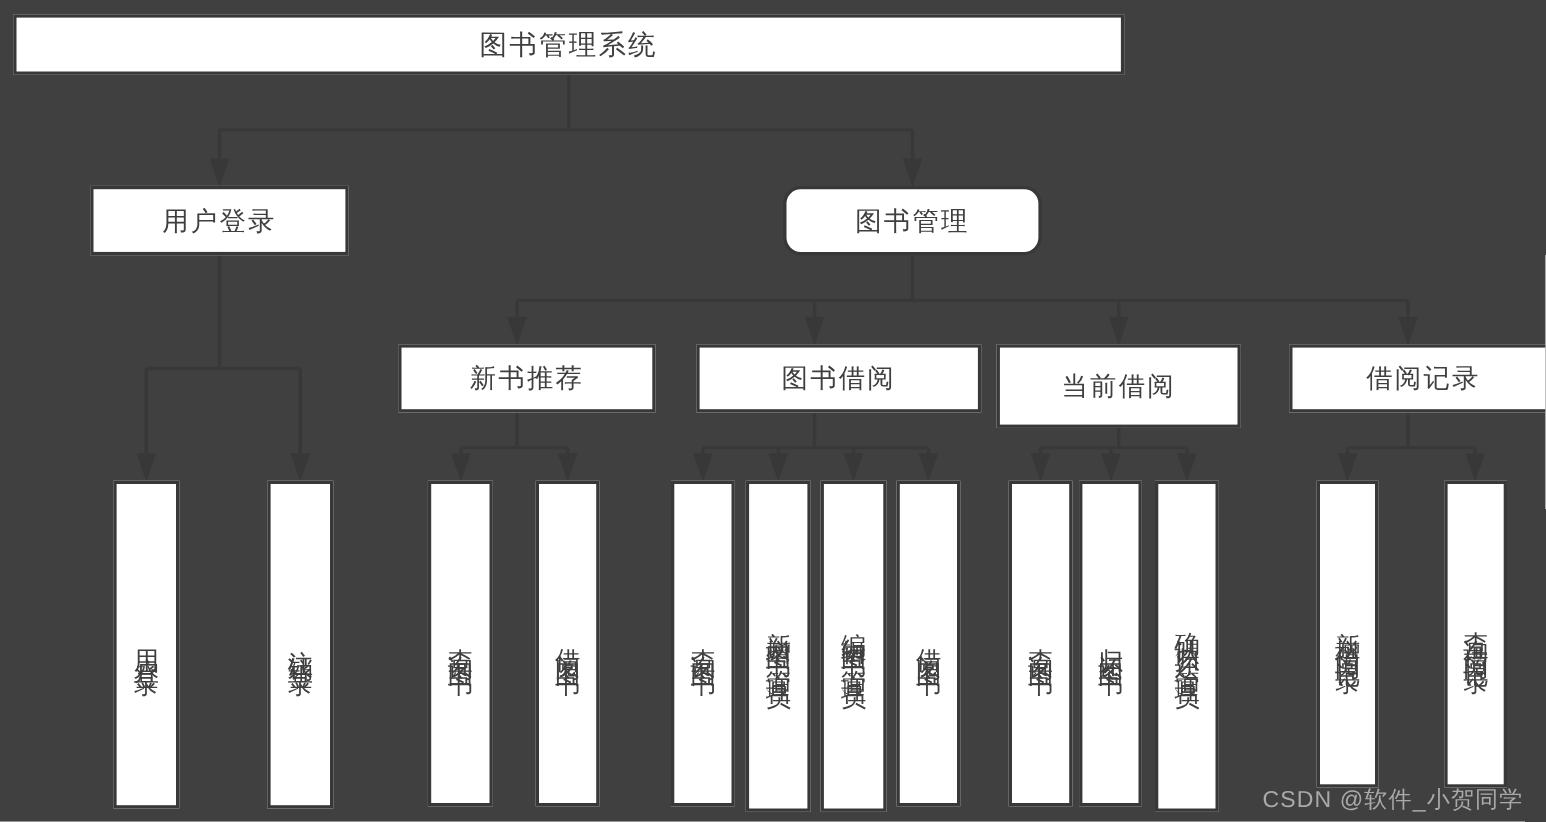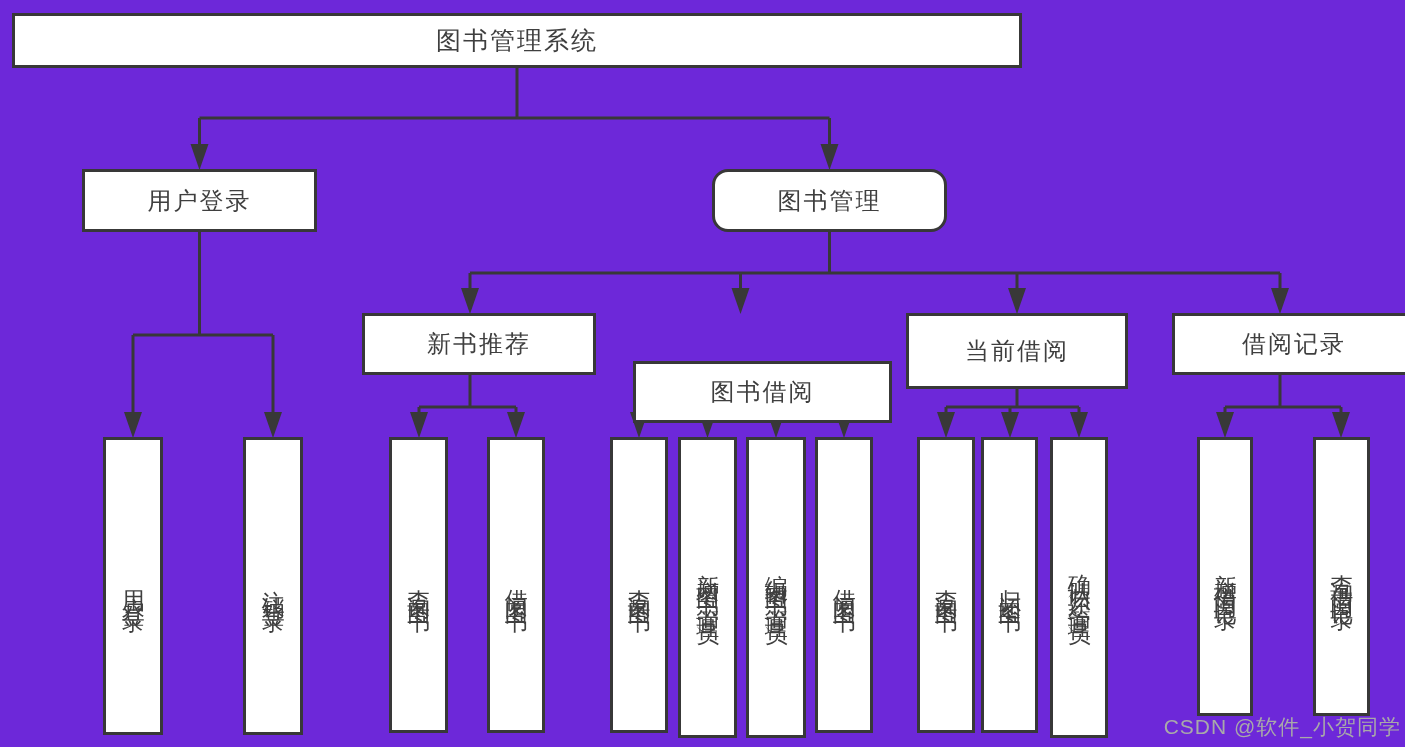--- a/index.html
+++ b/index.html
@@ -1,20 +1,20 @@
 <!DOCTYPE html>
 <html><head>
 <meta charset="utf-8">
 <style>
   html, body { margin: 0; padding: 0; background: #ffffff; }
   .canvas {
     position: relative;
     width: 1405px;
     height: 747px;
-    background: #6d28d9;
+    background: #404040;
     font-family: "Liberation Sans", sans-serif;
     overflow: hidden;
   }
   svg.connectors {
     position: absolute;
     left: 0; top: 0;
     width: 1405px; height: 747px;
   }
   .box {
     position: absolute;
@@ -31,21 +31,21 @@
   .v-label {
     writing-mode: vertical-rl;
     text-orientation: mixed;
     font-size: 23px;
     line-height: 1.1;
     letter-spacing: 7px;
     color: #3f3f3f;
   }
   .watermark {
     position: absolute;
-    right: 4px;
+    right: 20px;
     bottom: 6px;
     font-size: 21px;
     letter-spacing: 1px;
     color: #a9a9a9;
     z-index: 6;
     white-space: nowrap;
   }
 </style>
 </head>
 <body>
@@ -106,21 +106,21 @@
   <div class="box" style="left:82px; top:169px; width:235px; height:63px;">
     <span class="h-label">用户登录</span>
   </div>
   <div class="box" style="left:712px; top:169px; width:235px; height:63px;border-radius:16px;">
     <span class="h-label">图书管理</span>
   </div>
 
   <div class="box" style="left:362px; top:313px; width:234px; height:62px;">
     <span class="h-label">新书推荐</span>
   </div>
-  <div class="box" style="left:633px; top:313px; width:259px; height:62px;margin-top:48px;">
+  <div class="box" style="left:633px; top:313px; width:259px; height:62px;">
     <span class="h-label">图书借阅</span>
   </div>
   <div class="box" style="left:906px; top:313px; width:222px; height:76px;">
     <span class="h-label">当前借阅</span>
   </div>
   <div class="box" style="left:1172px; top:313px; width:244px; height:62px;">
     <span class="h-label">借阅记录</span>
   </div>
 
   <div class="box" style="left:103px; top:437px; width:60px; height:298px;">

